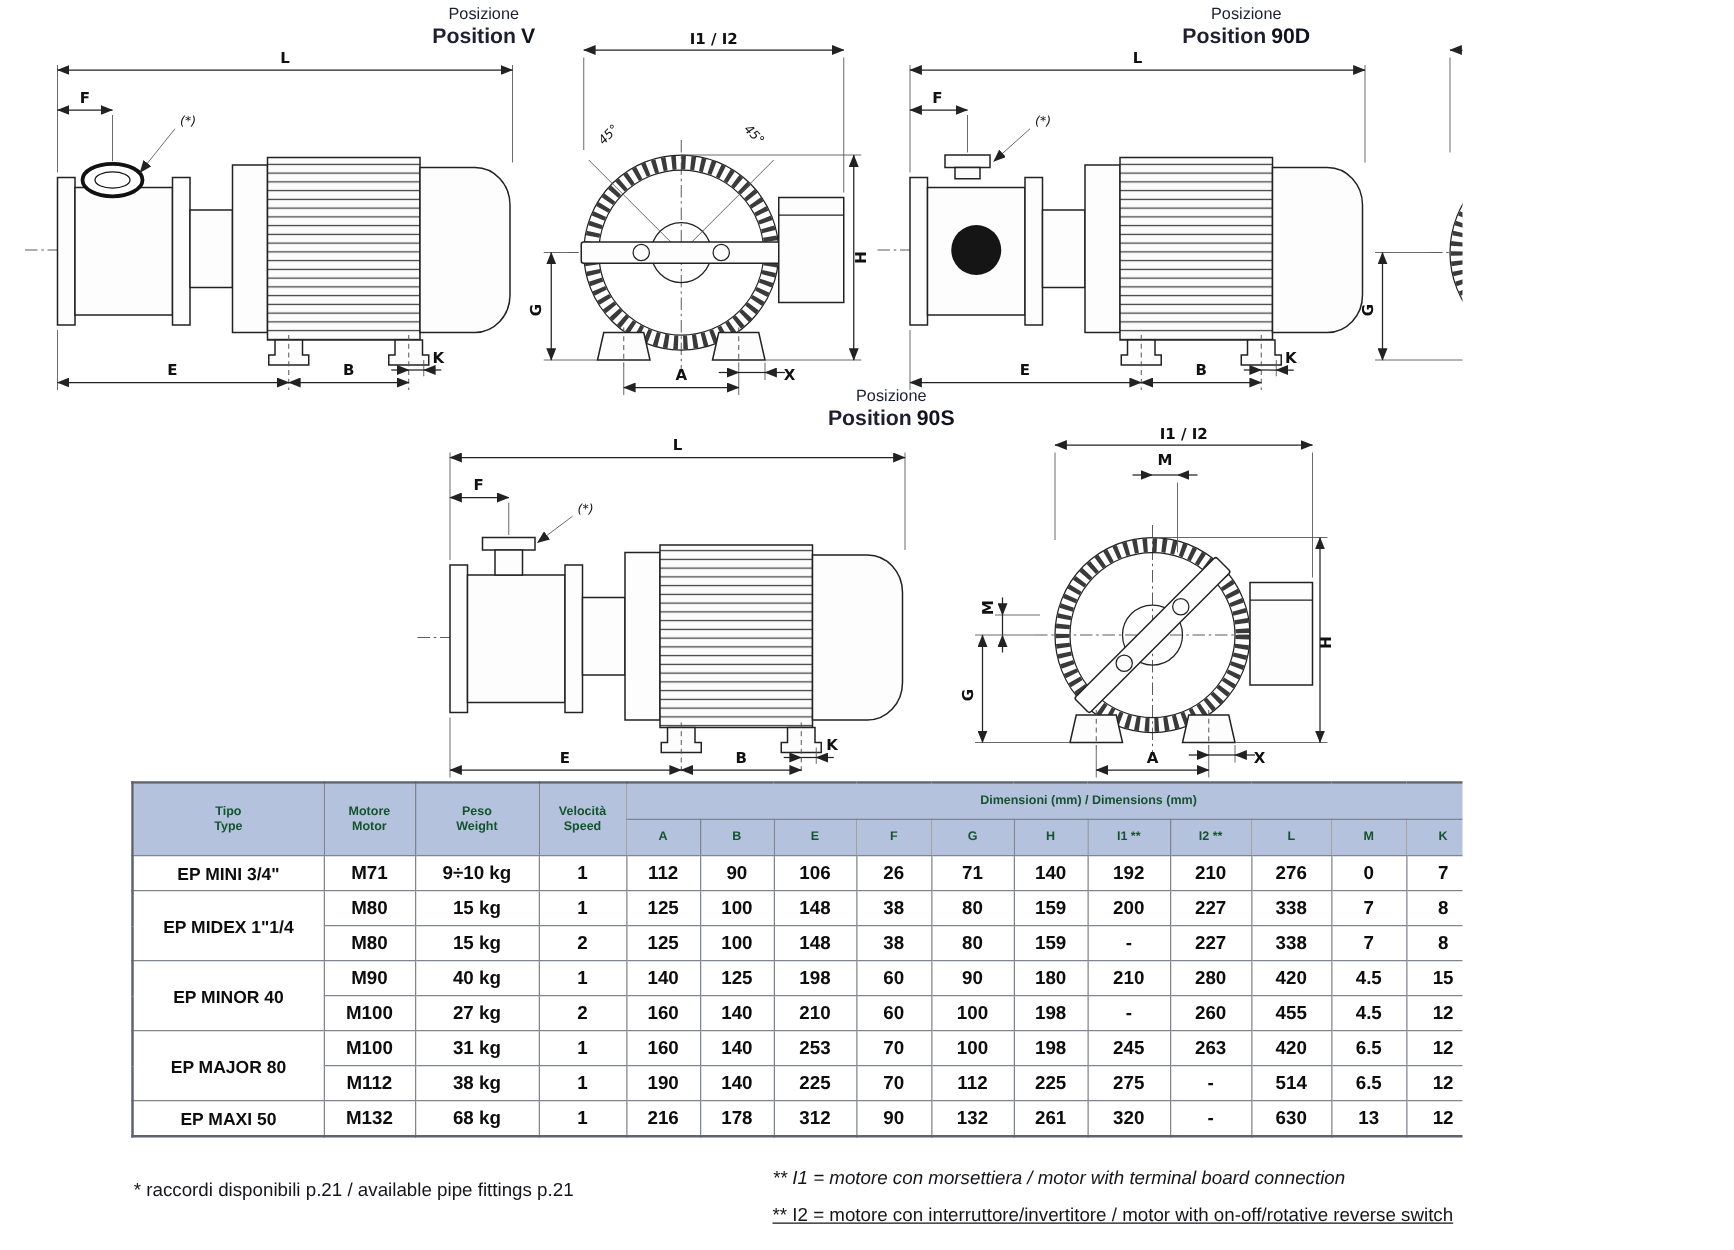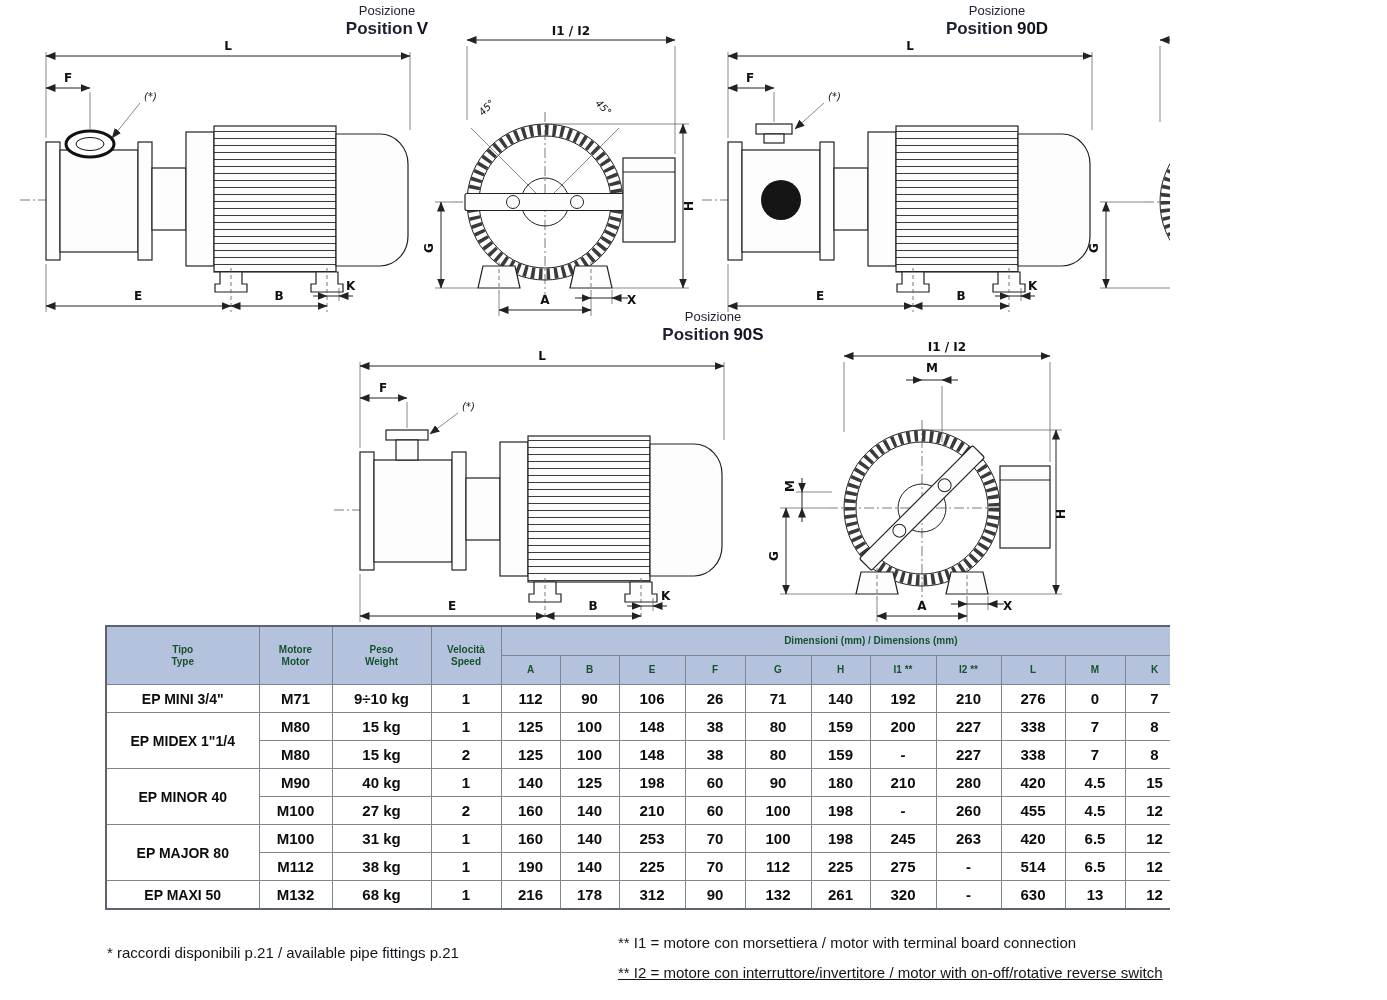--- a/index.html
+++ b/index.html
@@ -565,16 +565,16 @@
           <td>-</td>
           <td>630</td>
           <td>13</td>
           <td>12</td>
           <td>22</td>
         </tr>
       </tbody>
   </table>
 
   <div class="fnote" style="left:107px; top:944px;">* raccordi disponibili p.21 / available pipe fittings p.21</div>
-  <div class="fnote" style="left:618px; top:934px;">** I1 = motore con morsettiera / motor with terminal board connection</div>
+  <div class="fnote" style="left:618px; top:934px;font-style:italic;">** I1 = motore con morsettiera / motor with terminal board connection</div>
   <div class="fnote" style="left:618px; top:964px;text-decoration:underline;">** I2 = motore con interruttore/invertitore / motor with on-off/rotative reverse switch</div>
 
 </div>
 
 </body></html>

